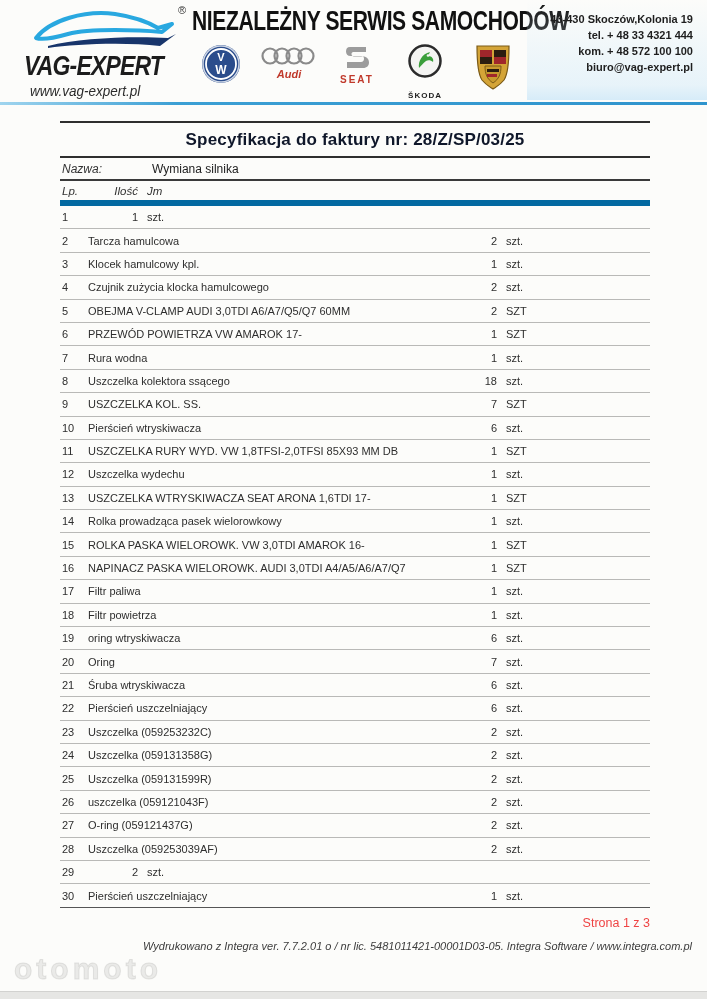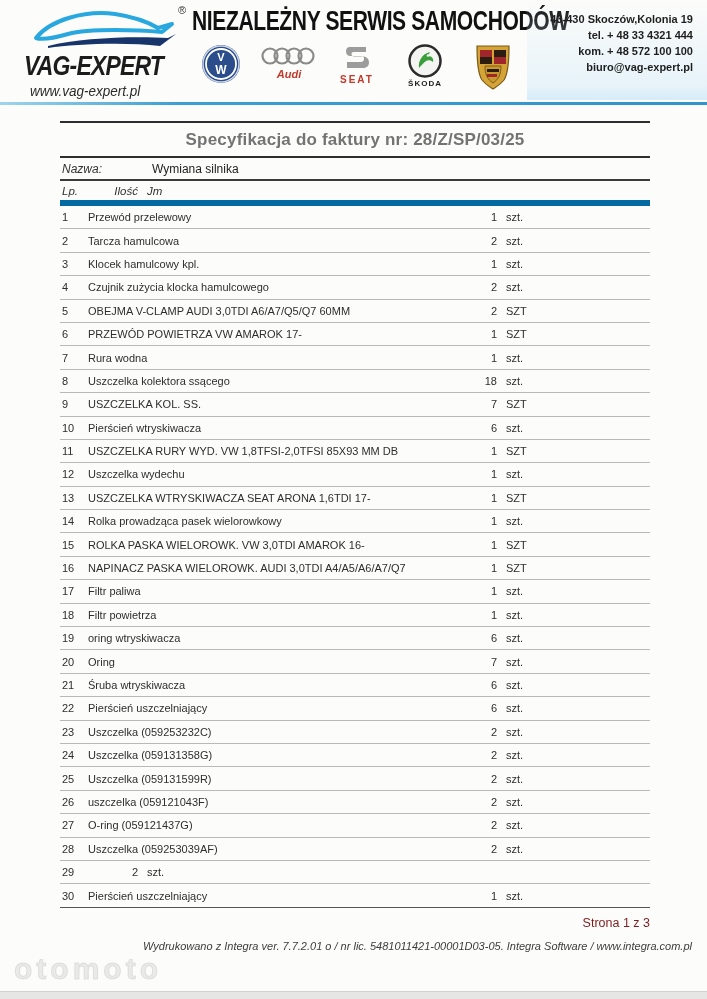--- a/index.html
+++ b/index.html
@@ -35,42 +35,42 @@
   .main-title {
     font-size:27px; font-weight:bold; color:#111;
     letter-spacing:-0.5px; white-space:nowrap;
     transform: scaleX(0.78); transform-origin:left center;
   }
   .logo-row {
     position:absolute; left:0px; top:38px; width:330px;
     display:flex; justify-content:space-between; align-items:flex-start;
   }
   .logo-item { display:flex; flex-direction:column; align-items:center; width:58px; }
-  .logo-caption { font-size:8px; font-weight:bold; letter-spacing:1px; margin-top:1px; }
+  .logo-caption { font-size:8px; font-weight:bold; letter-spacing:1px; margin-top:13px; }
   .audi-caption { color:#c0392b; font-size:11px; font-weight:bold; font-style:italic; margin-top:-2px; letter-spacing:0px;}
   .seat-caption { color:#c0392b; font-size:10px; font-weight:bold; letter-spacing:2px; margin-top:0px;}
   .skoda-caption { color:#1c1c1c; }
   .contact-block {
     position:absolute; right:0px; top:0px; width:180px; height:100px;
     padding: 12px 14px 0 0;
     text-align:right;
     background: linear-gradient(180deg, rgba(222,240,250,0.0) 0%, rgba(214,236,249,0.55) 85%, rgba(205,232,248,0.8) 100%);
   }
   .contact-line { font-size:11px; font-weight:bold; color:#1e1e1e; line-height:1.45; white-space:nowrap; }
   .blue-divider {
     position:absolute; top:102px; left:0; width:707px; height:3px;
     background: linear-gradient(90deg, #9fd4ee 0%, #3b9fd4 25%, #2f94cd 100%);
   }
   
   .spec { position:absolute; left:60px; top:121px; width:590px; }
   .title-box {
     border-top:2px solid #2e2e2e; border-bottom:2px solid #2e2e2e;
     padding:7px 0 6px 0; text-align:center;
   }
-  .doc-title { font-size:17px; font-weight:bold; color:#737373; letter-spacing:0.2px; }
+  .doc-title { font-size:17px; font-weight:bold; color:#0f172a; letter-spacing:0.2px; }
   .name-row {
     display:flex; align-items:center; height:23px;
     border-bottom:2px solid #3a3a3a; font-size:12px;
   }
   .name-label { font-style:italic; width:92px; padding-left:2px; color:#333; }
   .name-value { color:#222; }
   .col-header {
     display:flex; align-items:center; height:25px;
     border-bottom:6px solid #0369a1;
     font-size:11.5px; font-style:italic; color:#333;
@@ -83,21 +83,21 @@
   }
   .item-row:last-child { border-bottom:1.5px solid #555; }
   .cell-lp { width:28px; padding-left:2px; flex:none; }
   .cell-name { flex:1; }
   .cell-qty { width:50px; flex:none; text-align:right; }
   .cell-unit { width:153px; flex:none; padding-left:9px; }
   .col-header .cell-qty { text-align:right; }
   
   .page-info {
     position:absolute; top:916px; left:60px; width:590px;
-    text-align:right; font-size:12.5px; color:#7f1d1d;
+    text-align:right; font-size:12.5px; color:#ef4444;
   }
   .print-footer {
     position:absolute; top:940px; left:0; width:692px;
     text-align:right; font-size:11px; font-style:italic; color:#3c3c3c;
   }
   .watermark {
     position:absolute; left:14px; top:952px;
     font-size:30px; font-weight:bold; letter-spacing:4px;
     color: rgba(200,200,198,0.35);
     -webkit-text-stroke: 1px rgba(185,185,183,0.35);
@@ -203,21 +203,20 @@
 
     <div class="col-header">
       <span class="cell-lp">Lp.</span>
       <span class="cell-qty">Ilość</span>
       <span class="cell-unit">Jm</span>
     </div>
 
     <div class="items">
       <div class="item-row">
         <span class="cell-lp">1</span>
-        <span class="cell-name">Przewód przelewowy</span>
         <span class="cell-qty">1</span>
         <span class="cell-unit">szt.</span>
       </div>
 
       <div class="item-row">
         <span class="cell-lp">2</span>
         <span class="cell-name">Tarcza hamulcowa</span>
         <span class="cell-qty">2</span>
         <span class="cell-unit">szt.</span>
       </div>

